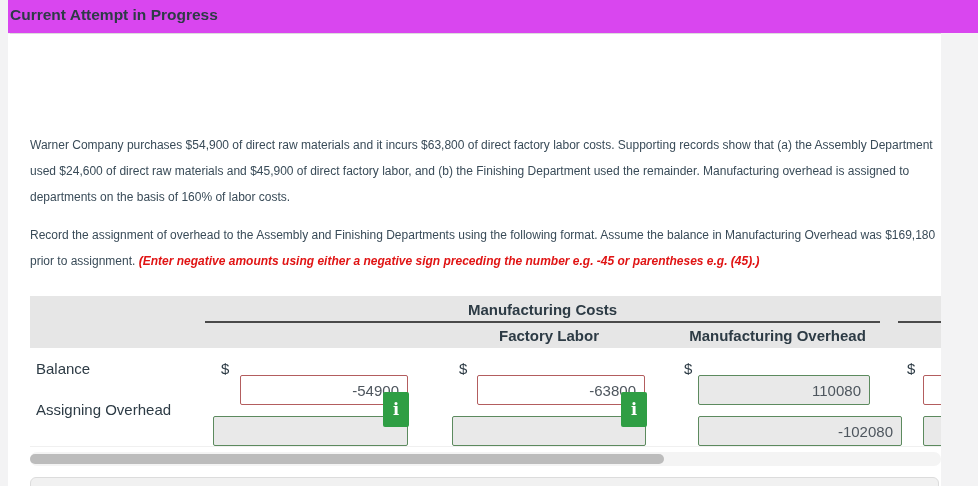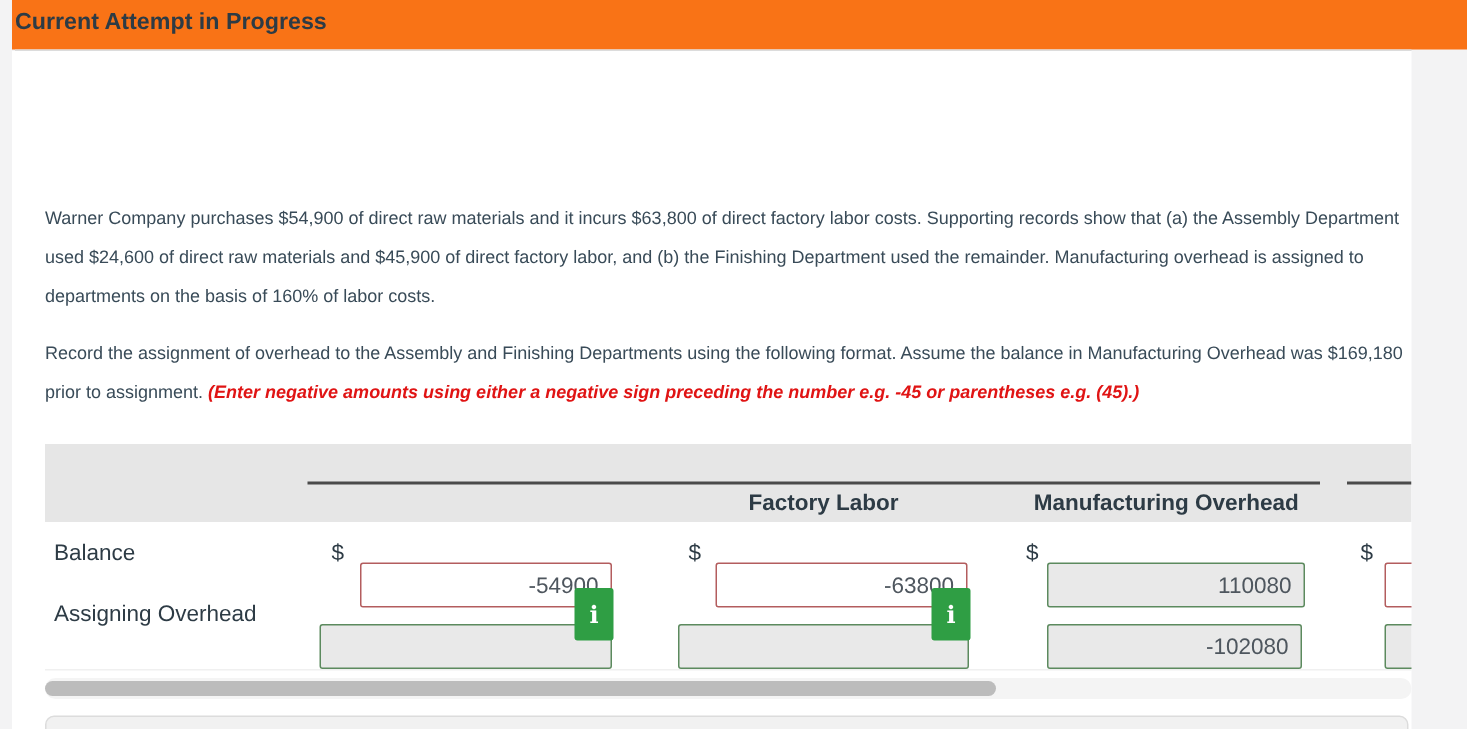--- a/index.html
+++ b/index.html
@@ -4,21 +4,21 @@
 <style>
   html,body{margin:0;padding:0;}
   body{
     width:978px;height:486px;position:relative;overflow:hidden;
     background:var(--page-bg,#f3f3f4);
     font-family:"Liberation Sans", sans-serif;
     -webkit-font-smoothing:antialiased;
   }
   
   .header-band{
-    position:absolute;left:8px;top:0;width:970px;height:33px;background:#f97316;
+    position:absolute;left:8px;top:0;width:970px;height:33px;background:#d946ef;
   }
   .page-title{
     position:absolute;left:2px;top:0;height:33px;line-height:30px;
     font-size:15.5px;font-weight:bold;color:var(--ink,#2d3b45);
   }
   .header-divider{
     position:absolute;left:10px;top:33px;width:931px;height:1px;background:var(--divider,#dcdcdc);
   }
   
   .card{
@@ -104,20 +104,21 @@
 </div>
 <div class="header-divider"></div>
 
 <div class="card">
 
 
   <p class="para para-1">Warner Company purchases $54,900 of direct raw materials and it incurs $63,800 of direct factory labor costs. Supporting records show that (a) the Assembly Department used $24,600 of direct raw materials and $45,900 of direct factory labor, and (b) the Finishing Department used the remainder. Manufacturing overhead is assigned to departments on the basis of 160% of labor costs.</p>
   <p class="para para-2"><span>Record the assignment of overhead to the Assembly and Finishing Departments using the following format. Assume the balance in Manufacturing Overhead was $169,180 prior to assignment. </span><span class="note-red">(Enter negative amounts using either a negative sign preceding the number e.g. -45 or parentheses e.g. (45).)</span></p>
 
   <div class="band">
+    <div class="group-header">Manufacturing Costs</div>
     <div class="group-underline gu-main"></div>
     <div class="group-underline gu-cut"></div>
     <div class="col-header col-2">Factory Labor</div>
     <div class="col-header col-3">Manufacturing Overhead</div>
   </div>
 
   <div class="row-label r1">Balance</div>
   <span class="cur r1" style="left:213px;">$</span>
   <input class="field f-error r1" style="left: 232px; top: 320px; width: 168px;" type="text" value="-54900">
   <span class="cur r1" style="left:451px;">$</span>
@@ -129,21 +130,21 @@
 
   <div class="row-label r2">Assigning Overhead</div>
   <div class="field-wrap" style="left:205px;top:361px;width:195px;">
     <input class="field f-ok" type="text" readonly="" value="" style="">
     <button class="info-btn">i</button>
   </div>
   <div class="field-wrap" style="left:444px;top:361px;width:194px;">
     <input class="field f-ok" type="text" readonly="" value="" style="">
     <button class="info-btn">i</button>
   </div>
-  <input class="field f-ok r2" style="left: 690px; top: 361px; width: 170px;" type="text" readonly="" value="-102080">
+  <input class="field f-ok r2" style="left: 690px; top: 361px; width: 204px;" type="text" readonly="" value="-102080">
   <input class="field f-ok r2" style="left: 915px; top: 361px; width: 60px;" type="text" readonly="" value="">
 
   <div class="table-edge"></div>
   <div class="hscroll">
     <div class="hscroll-thumb"></div>
   </div>
 
   <div class="next-card-edge"></div>
 </div>
 

